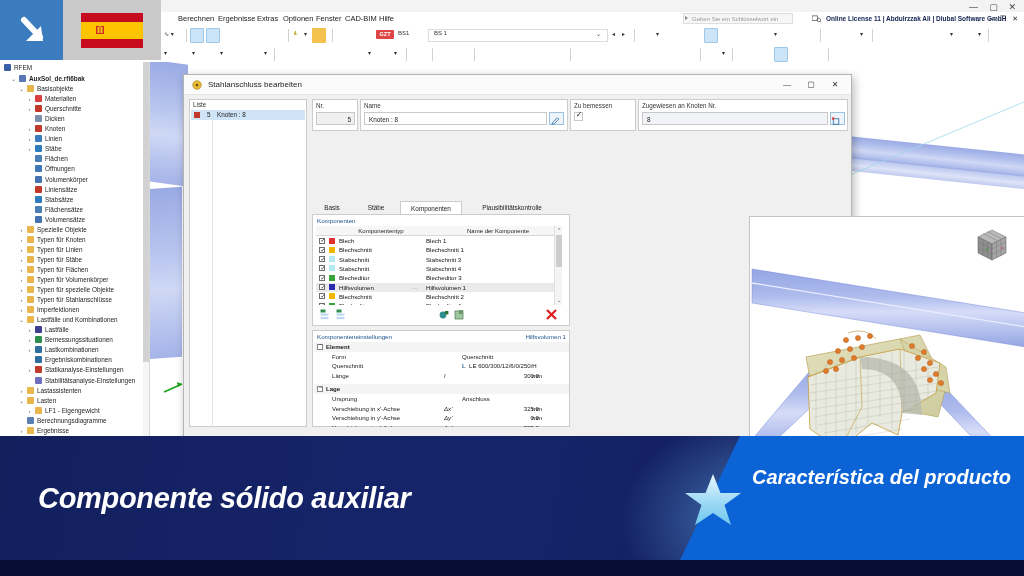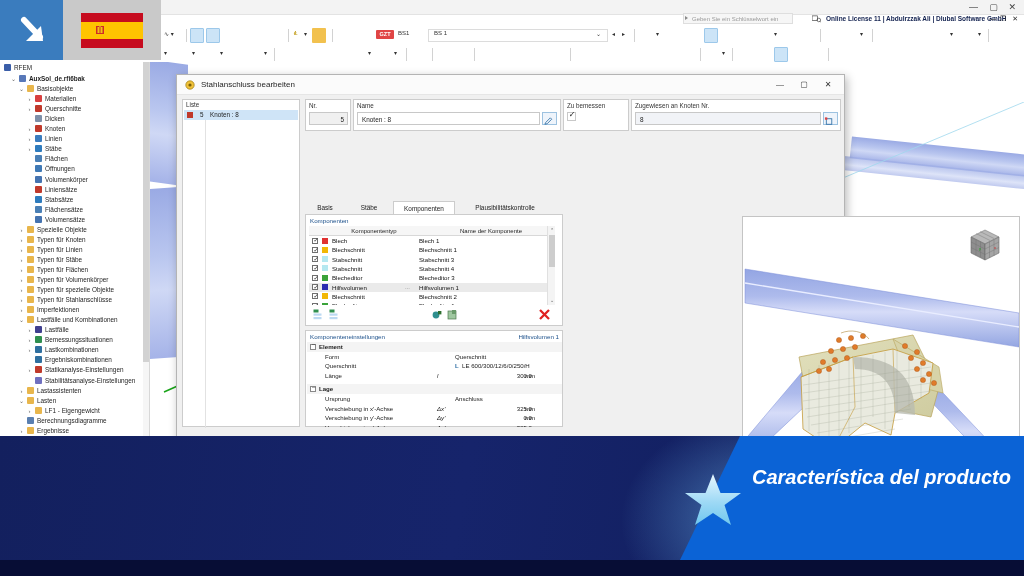--- a/index.html
+++ b/index.html
@@ -46,21 +46,21 @@
   .tnode .ic { position:absolute; top:2px; width:7px; height:7px; border-radius:1px; }
   .tnode .lb { position:absolute; top:0; }
   .tree-scroll { position:absolute; left:143px; top:0; width:7px; height:374px; background:#f6f6f6; }
   .tree-thumb { position:absolute; left:143px; top:0; width:7px; height:300px; background:#d2d2d2; }
 
   
   .ws { position:absolute; left:150px; top:62px; width:874px; height:374px; background:#fff; overflow:hidden; }
   .beam { position:absolute; background:linear-gradient(#9aaae4,#b9c6ef 40%,#cfd8f5 60%,#a5b3e8); }
 
   
-  .dlg { position:absolute; left:176px; top:74px; width:669px; height:420px; background:#f0f0f0; border:1px solid #b4b4b4; box-shadow:2px 3px 9px rgba(0,0,0,.28); }
+  .dlg { position:absolute; left:183px; top:74px; width:669px; height:420px; background:#f0f0f0; border:1px solid #b4b4b4; box-shadow:2px 3px 9px rgba(0,0,0,.28); }
   .dlg-title { position:absolute; left:0; top:0; width:667px; height:20px; background:#fbfbfb; border-bottom:1px solid #e6e6e6; }
   .dlg-title .ttxt { position:absolute; left:24px; top:0; line-height:20px; font-size:8px; color:#1f1f1f; }
   .dlg-ico { position:absolute; left:8px; top:5px; width:10px; height:10px; }
   .dlg-btn { position:absolute; top:0; width:24px; height:19px; line-height:19px; text-align:center; font-size:8px; color:#333; }
   .dbm{right:52px;} .dbx{right:28px;} .dbc{right:4px;}
 
   .panel { position:absolute; background:#fff; border:1px solid #ccc; }
   .plabel { position:absolute; font-size:6.3px; color:#333; }
 
   .liste { left:5px; top:24px; width:118px; height:328px; }
@@ -137,20 +137,29 @@
 <div id="root">
 
   <div class="app">
 
     <div class="titlebar">
       <span class="win-ctrl win-min">—</span>
       <span class="win-ctrl win-max">▢</span>
       <span class="win-ctrl win-close">✕</span>
     </div>
 
+    <div class="menubar">
+      <span class="menu-item" style="left:18px">Berechnen</span>
+      <span class="menu-item" style="left:58px">Ergebnisse</span>
+      <span class="menu-item" style="left:97px">Extras</span>
+      <span class="menu-item" style="left:123px">Optionen</span>
+      <span class="menu-item" style="left:156px">Fenster</span>
+      <span class="menu-item" style="left:185px">CAD-BIM</span>
+      <span class="menu-item" style="left:219px">Hilfe</span>
+    </div>
 
     <div class="searchbox">
       <span>Geben Sie ein Schlüsselwort ein (Alt...</span>
     </div>
     <div class="search-tri"></div>
 
     <svg class="lic-icon" viewBox="0 0 10 9">
       <rect x="0" y="1" width="6" height="5" fill="none" stroke="#333" stroke-width="0.7"></rect>
       <circle cx="7.6" cy="5.6" r="2" fill="none" stroke="#333" stroke-width="0.7"></circle>
       <line x1="9" y1="7" x2="10" y2="8.4" stroke="#333" stroke-width="0.7"></line>
@@ -815,20 +824,21 @@
         <rect x="6.5" y="3" width="2" height="6" fill="#f0c419"></rect>
         <circle cx="6" cy="1.6" r="1.2" fill="#f0c419"></circle>
       </svg>
     </div>
   </div>
 
 
   <div class="banner">
     <div class="glow"></div>
     <div class="wedge"></div>
+    <div class="hl">Componente sólido auxiliar</div>
     <svg class="star" viewBox="0 0 60 58">
       <defs>
         <linearGradient id="stg" x1="0" y1="0" x2="0" y2="1">
           <stop offset="0%" stop-color="#e8f7ff"></stop>
             <stop offset="55%" stop-color="#9ed9f5"></stop>
             <stop offset="100%" stop-color="#6fc7ee"></stop>
         </linearGradient>
       </defs>
       <polygon points="30,2 37.5,21 58,21 41.5,33 48,53 30,41 12,53 18.5,33 2,21 22.5,21" fill="url(#stg)"></polygon>
     </svg>

